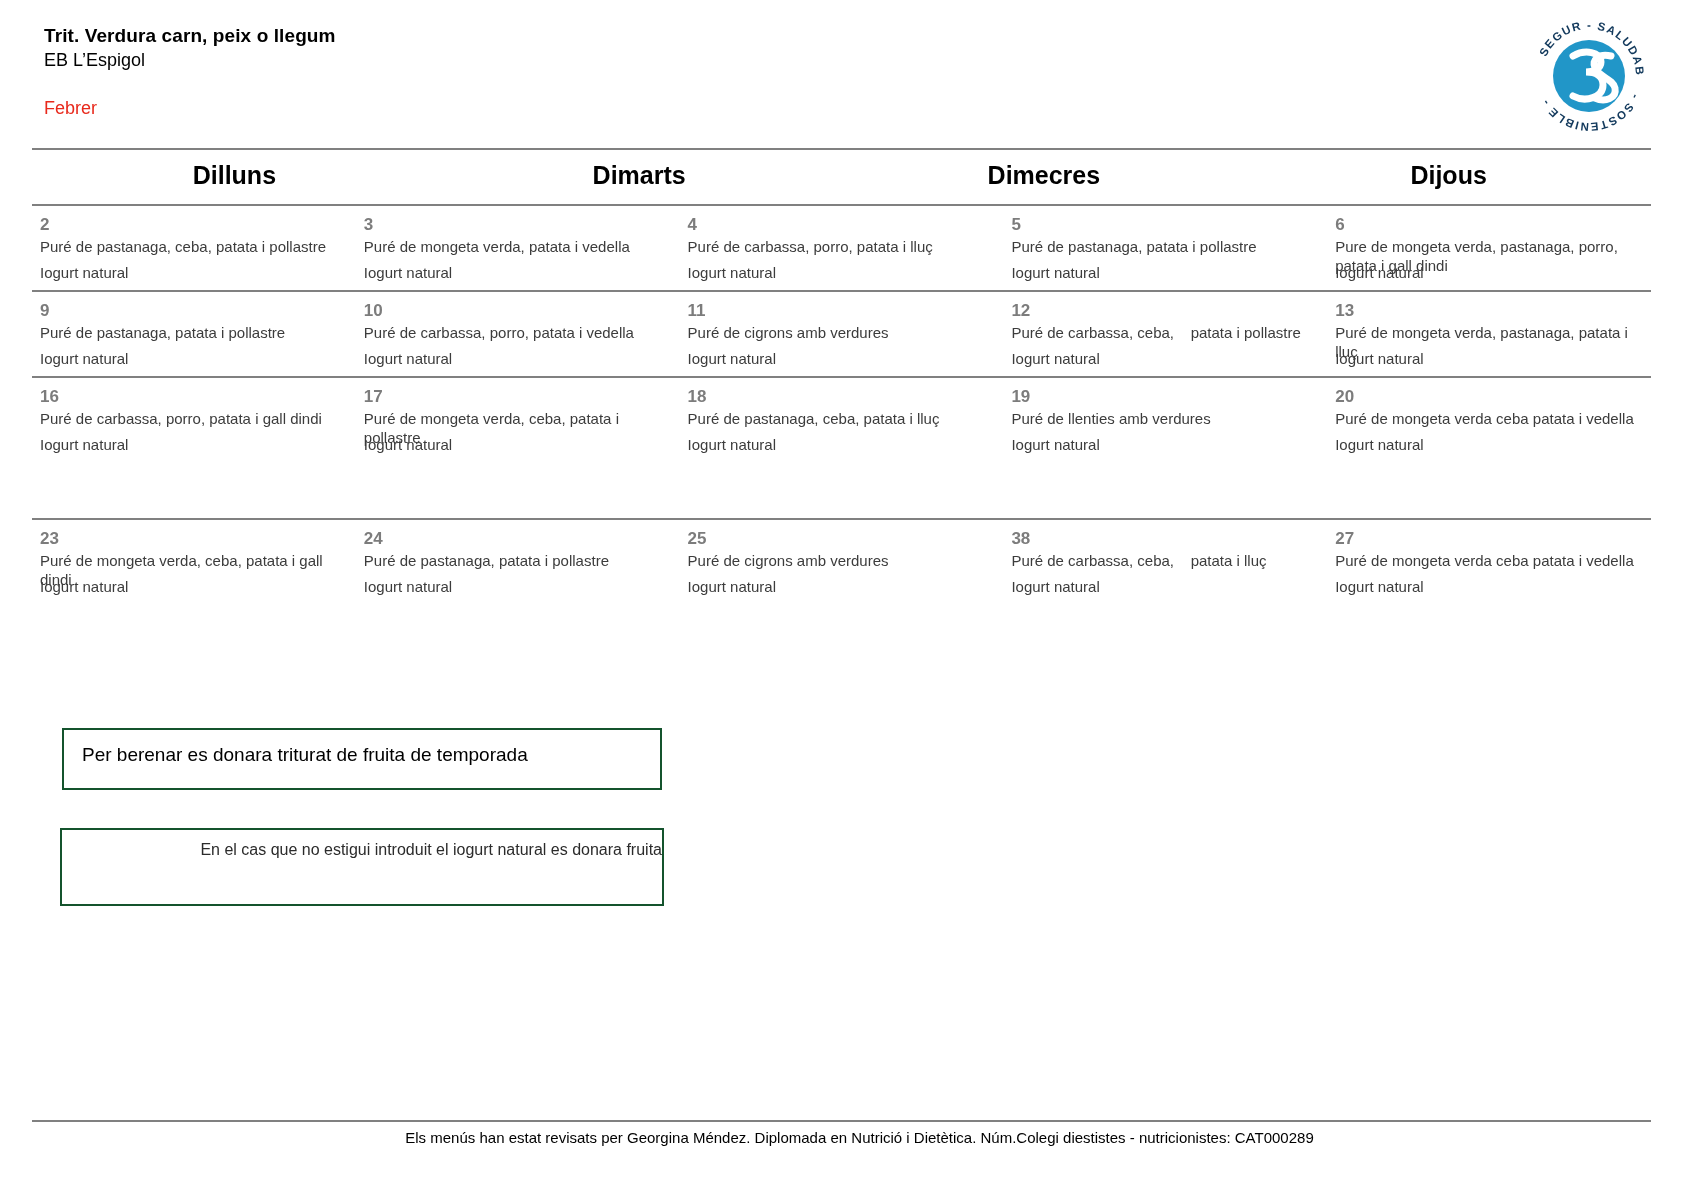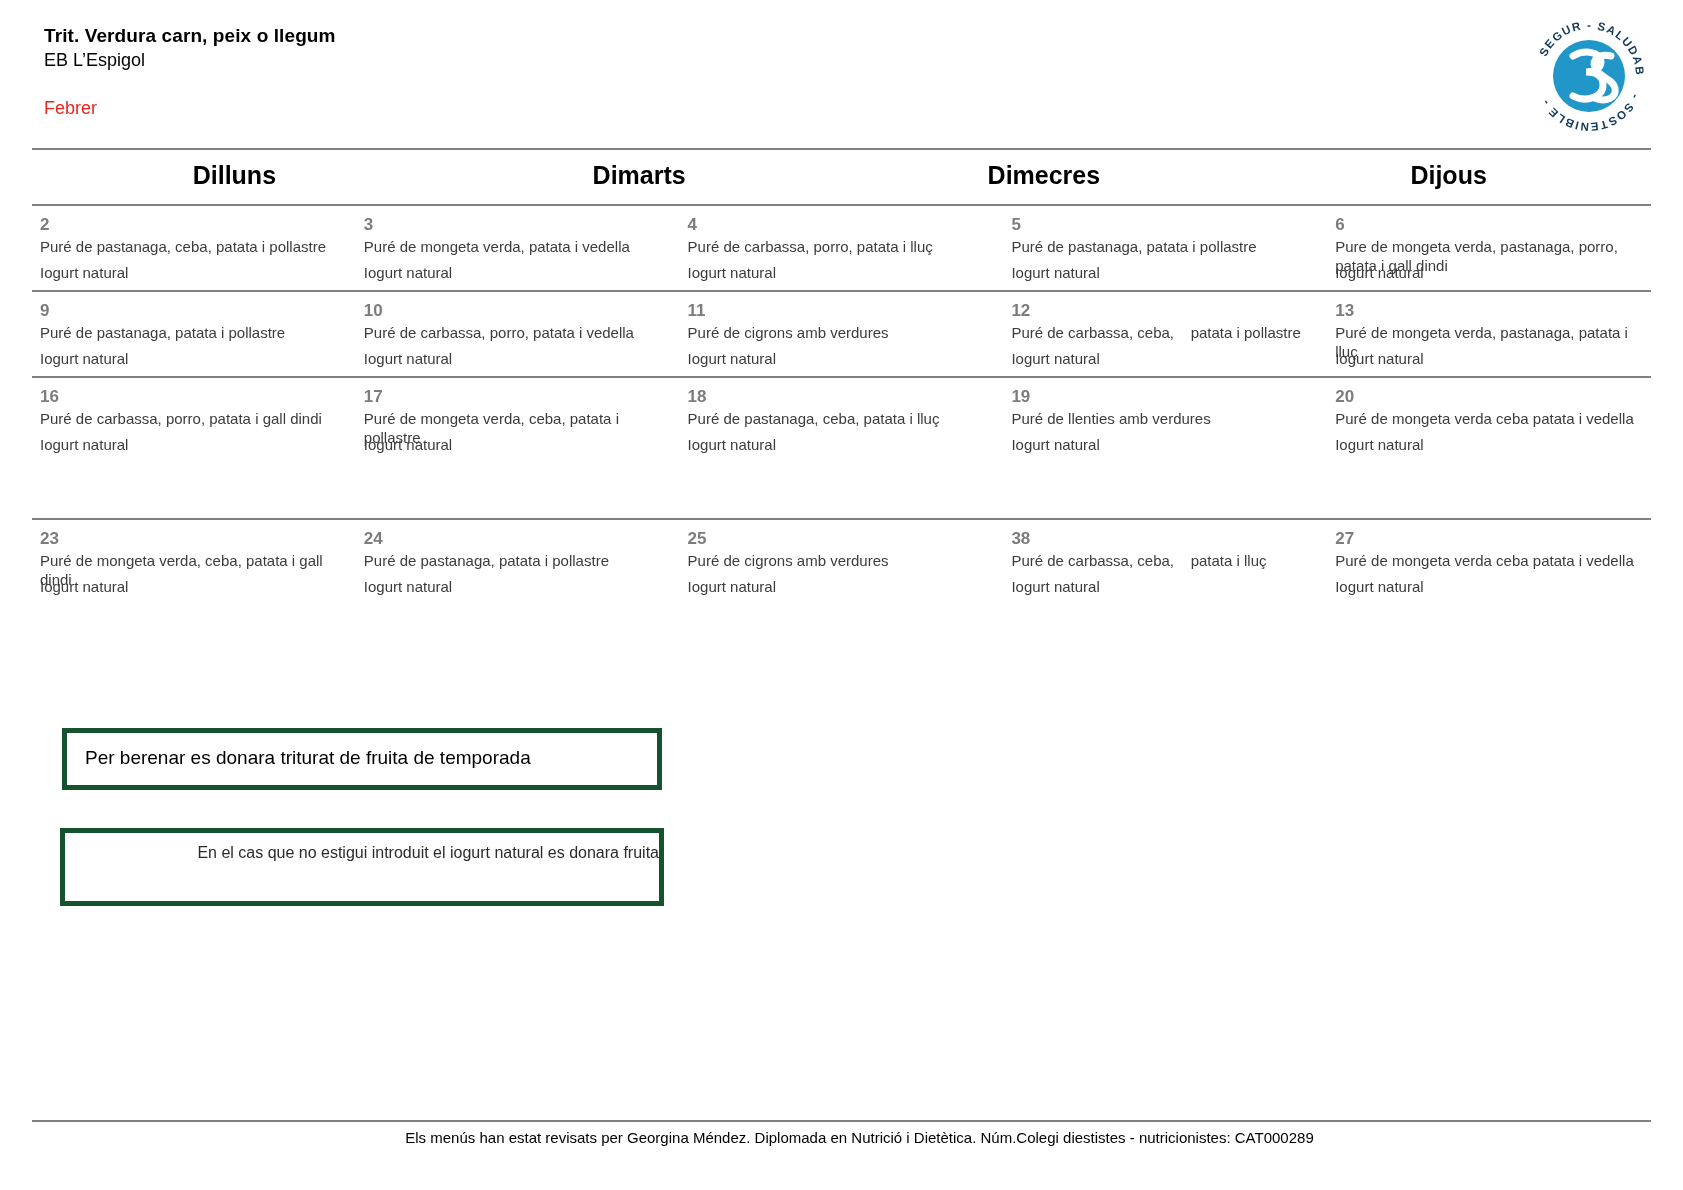--- a/index.html
+++ b/index.html
@@ -131,21 +131,21 @@
     color: #3c3c3c;
     line-height: 19px;
     position: absolute;
     left: 8px;
     bottom: 8px;
   }
 
   
   .notice {
     position: absolute;
-    border: 5px solid #14532d;
+    border: 2px solid #14532d;
     box-sizing: border-box;
     background: #fff;
   }
   .notice-1 {
     left: 62px;
     top: 728px;
     width: 600px;
     height: 62px;
   }
   .notice-2 {

